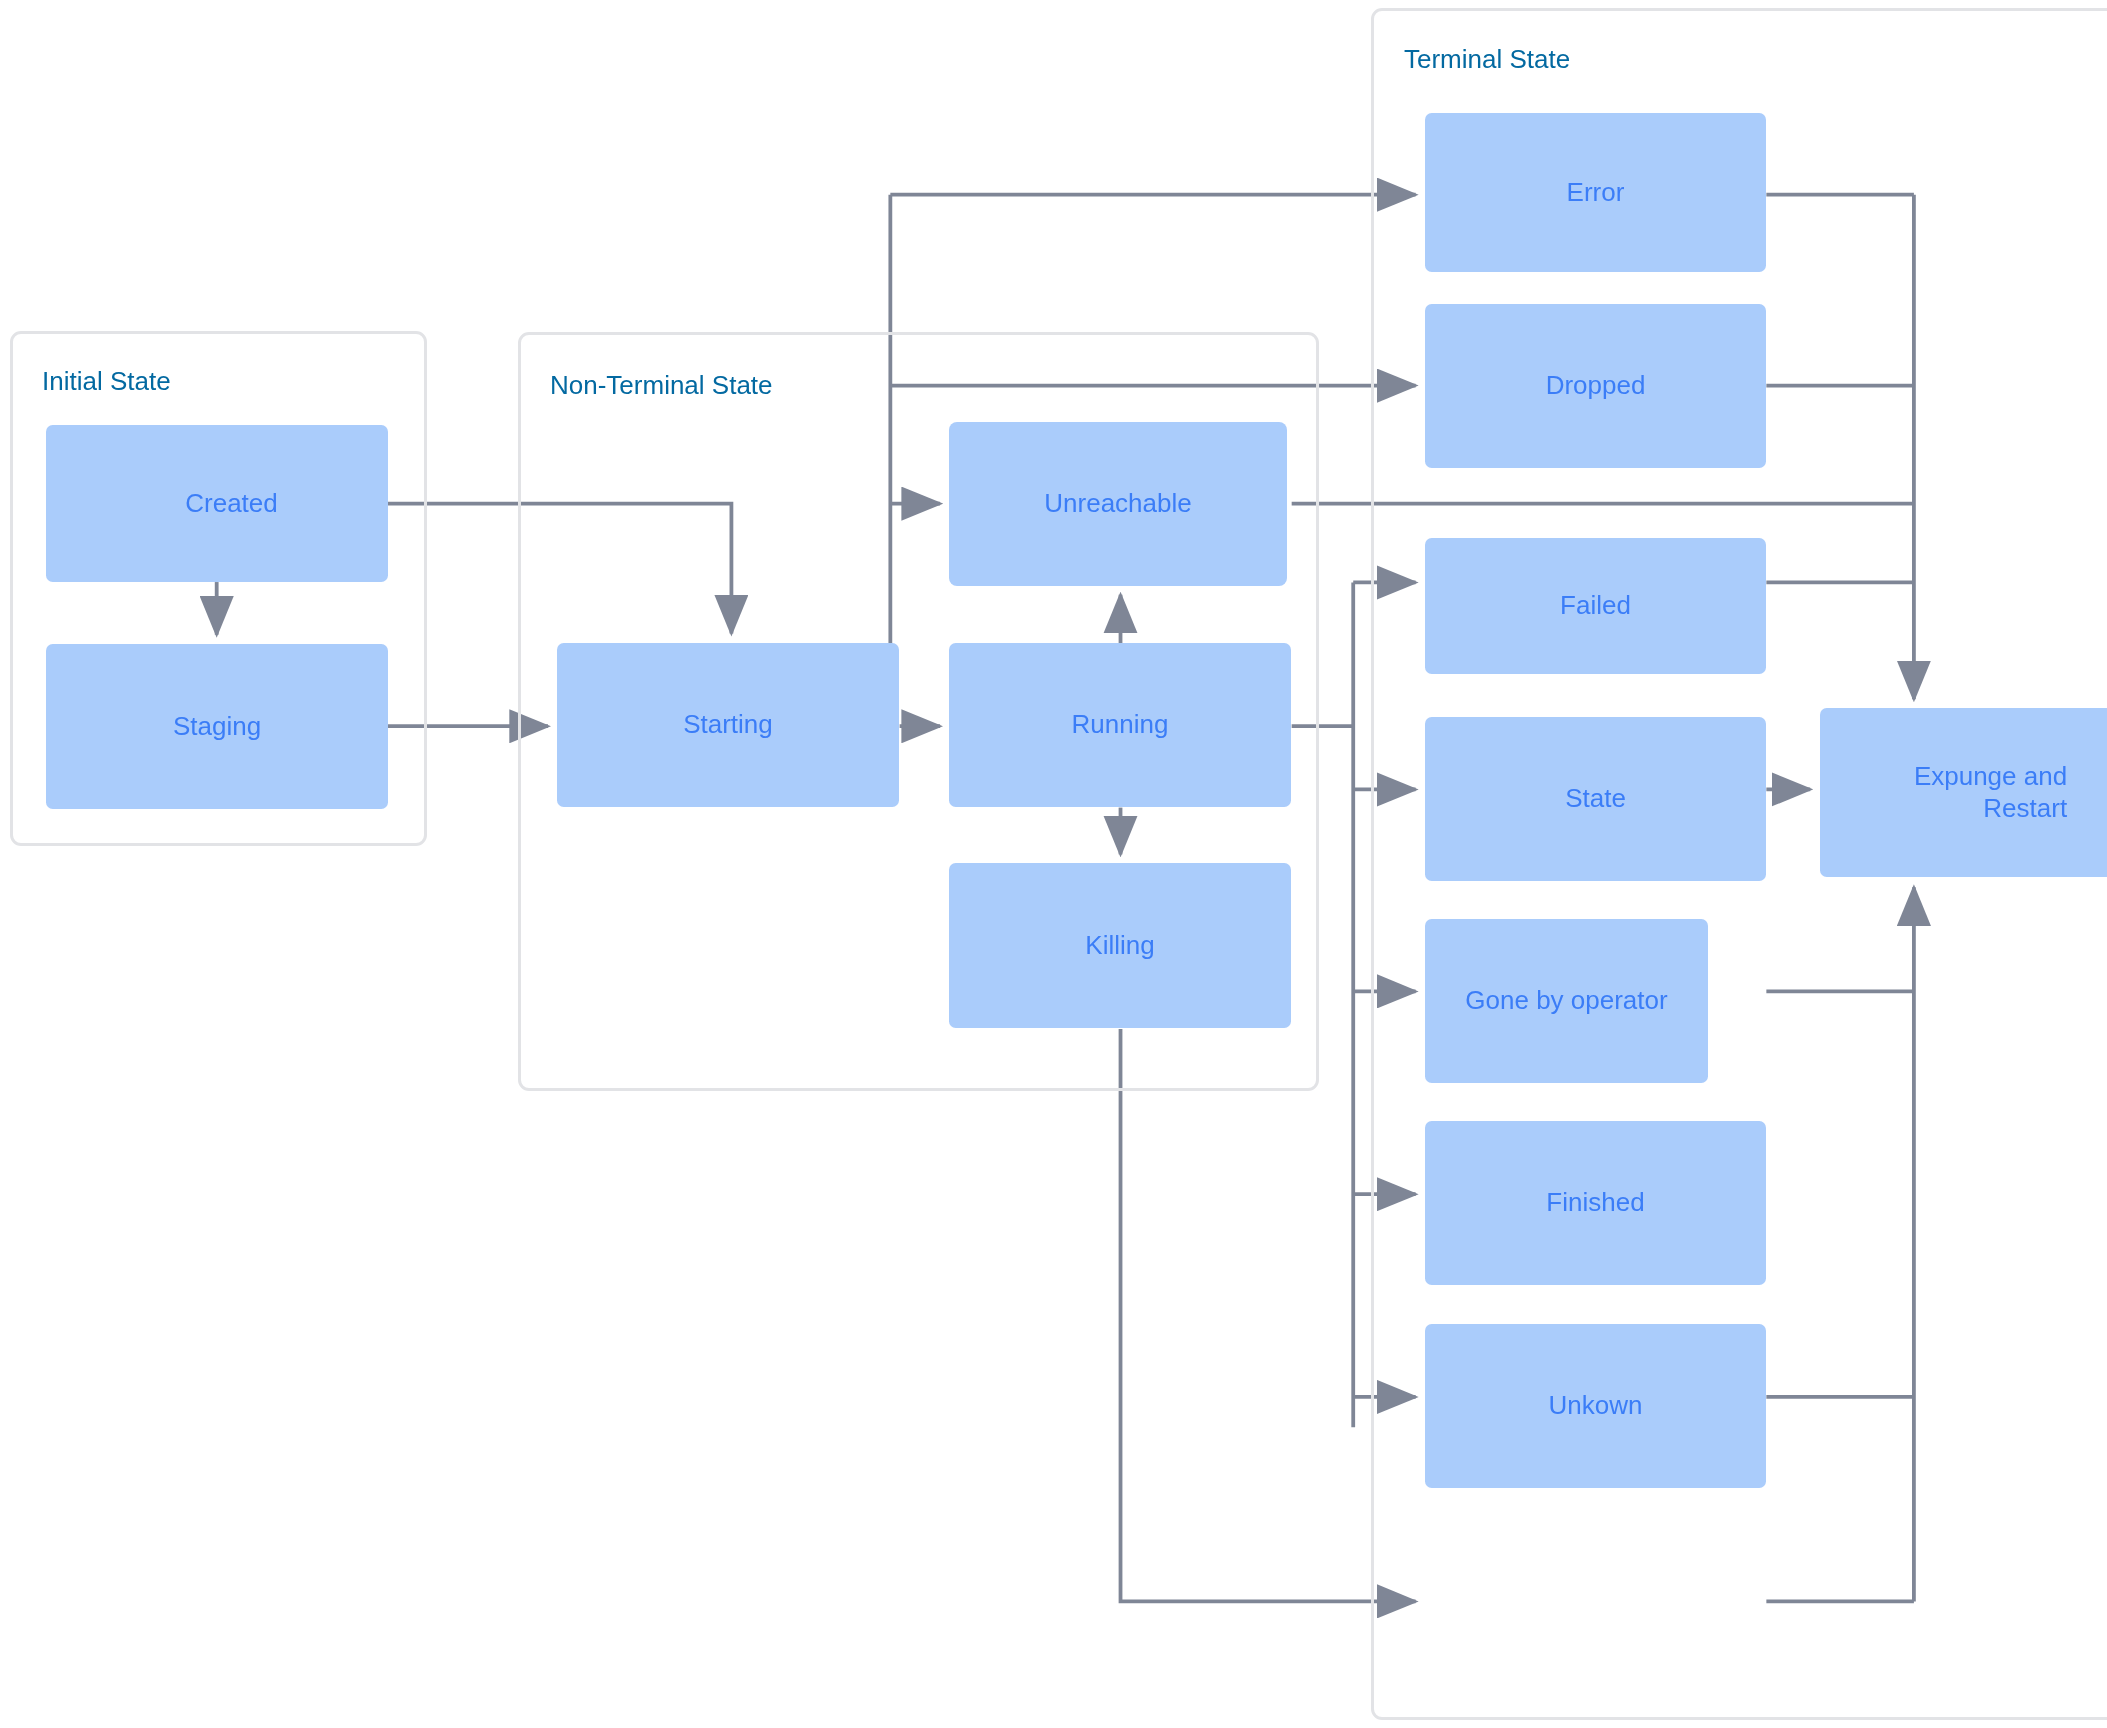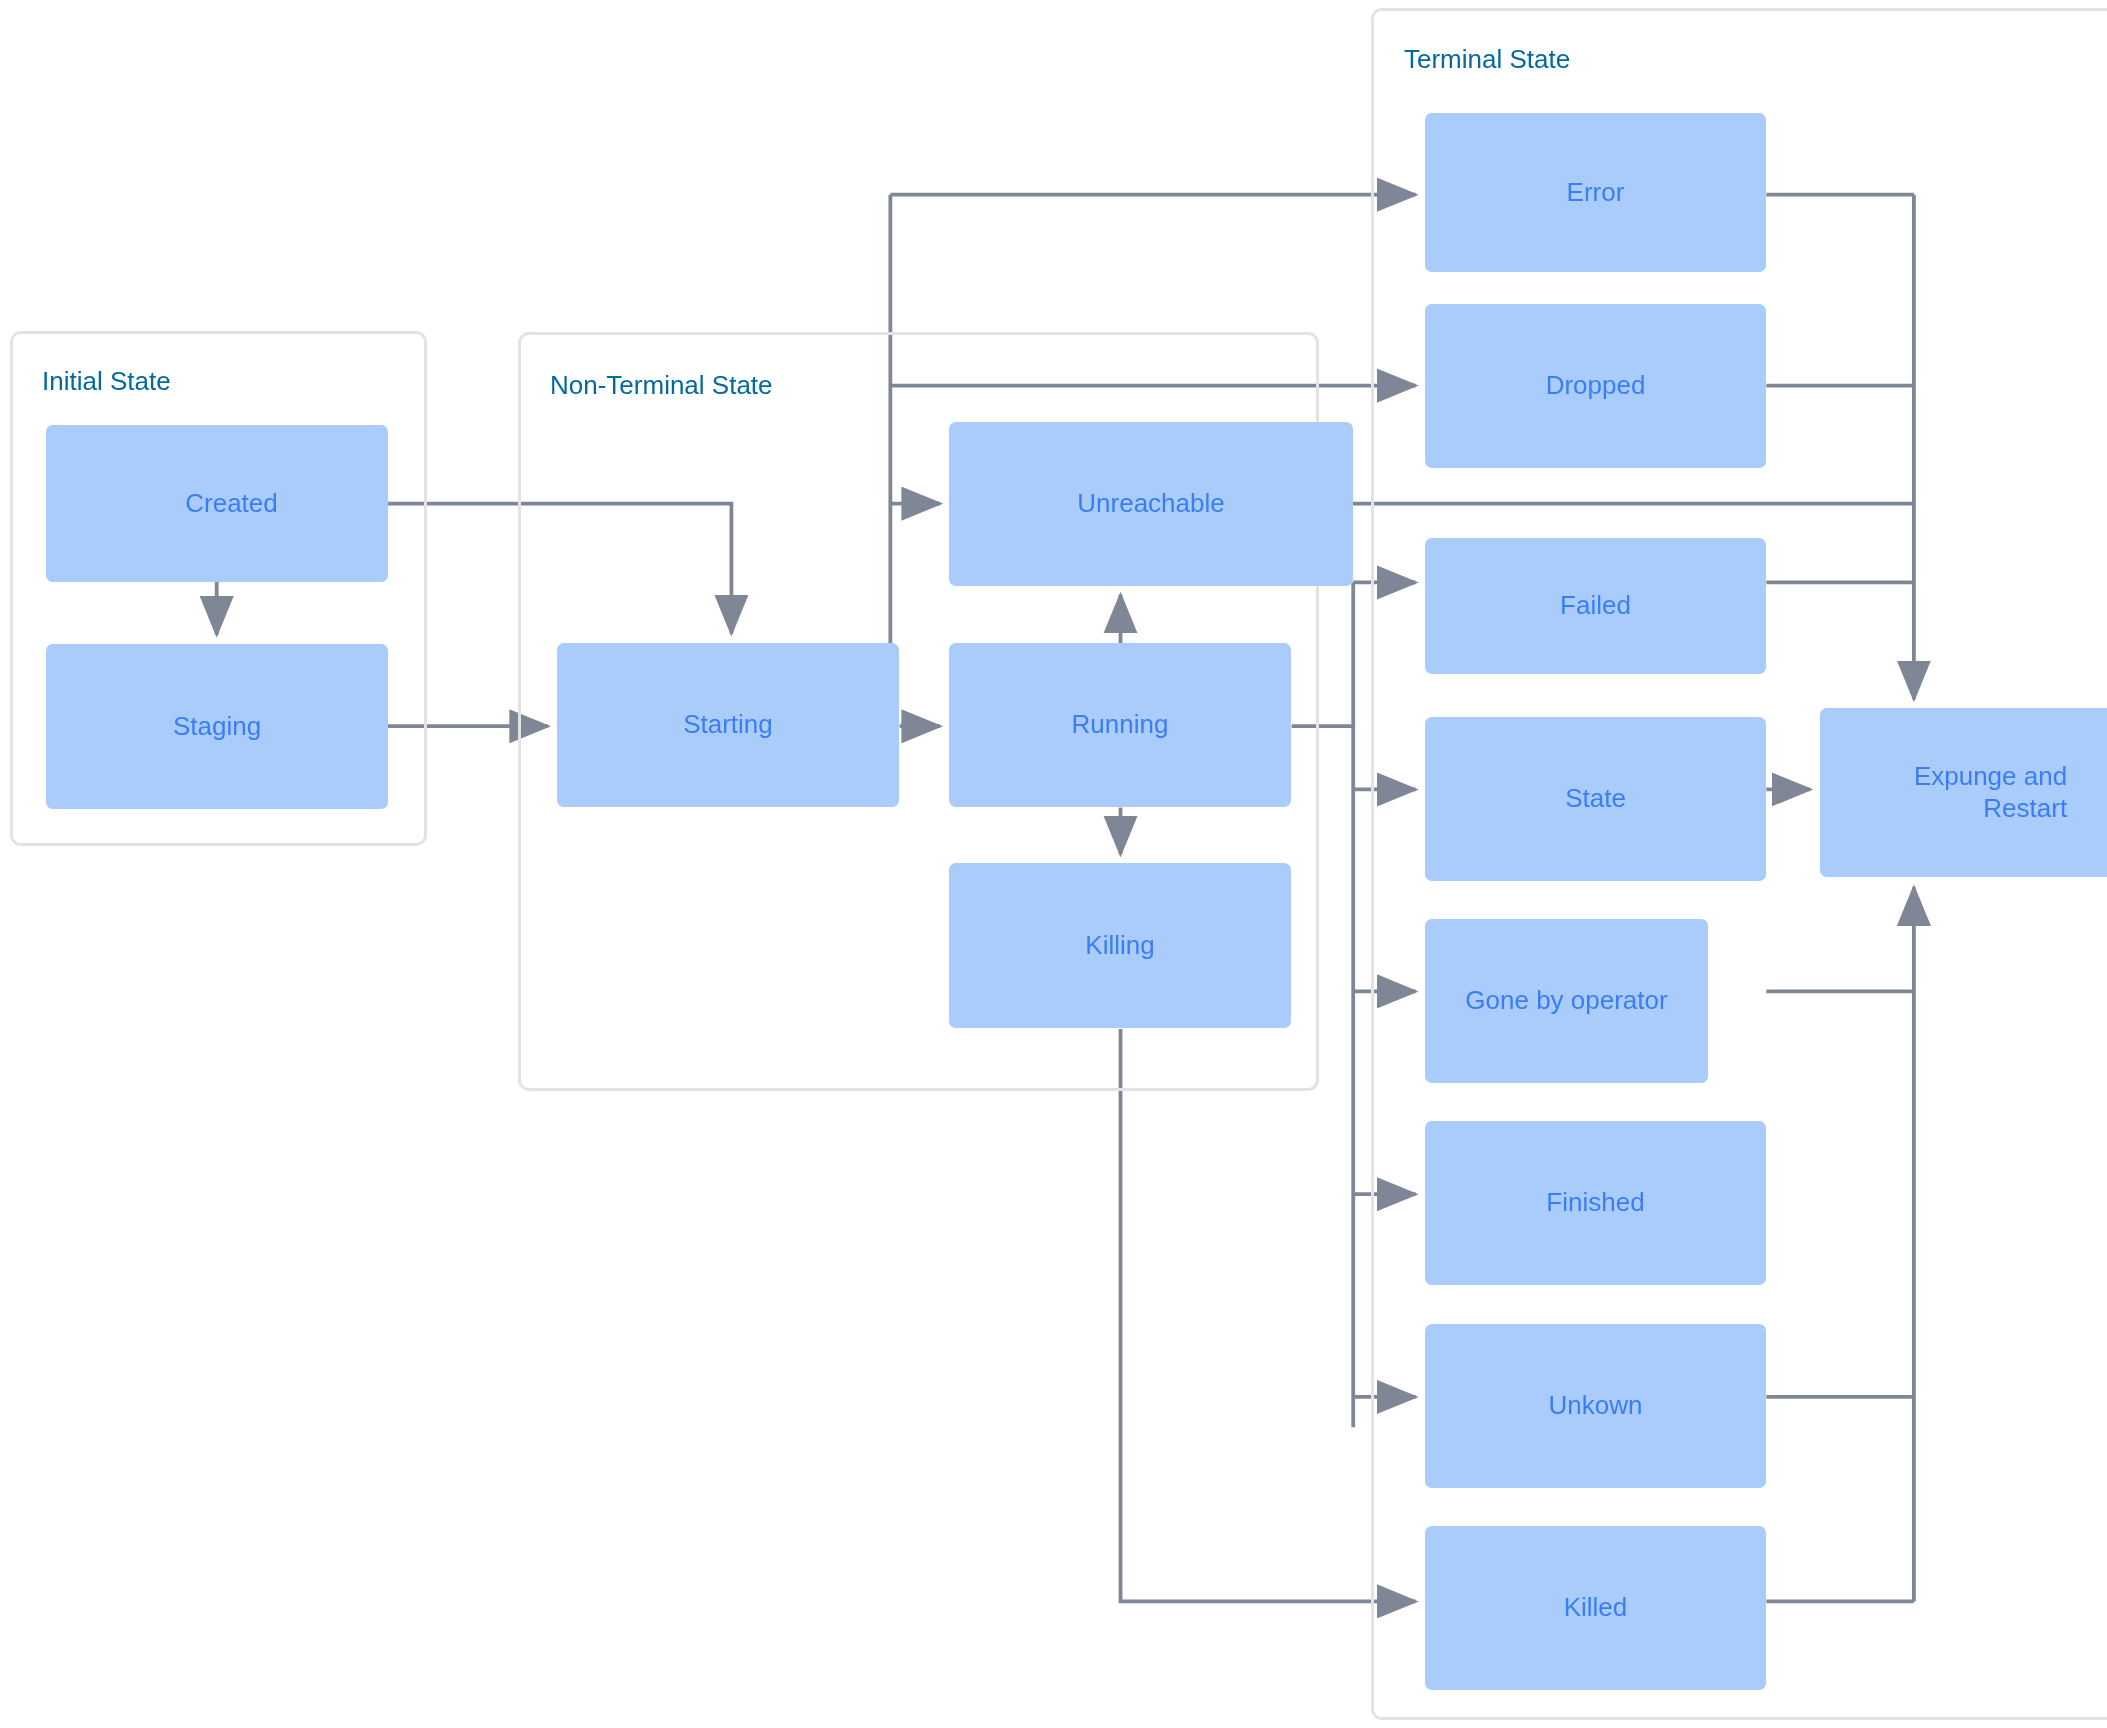--- a/index.html
+++ b/index.html
@@ -129,21 +129,21 @@
   </div>
 
   <div class="node" style="left:46px;  top:644px; width:342px;  height:165px;">
     <span class="node-label">Staging</span>
   </div>
 
   <div class="node" style="left:557px; top:643px; width:342px;  height:164px;">
     <span class="node-label">Starting</span>
   </div>
 
-  <div class="node" style="left:949px; top:422px; width:404px;  height:164px;">
+  <div class="node" style="left:949px; top:422px; width:338px;  height:164px;border-radius:8px;">
     <span class="node-label">Unreachable</span>
   </div>
 
   <div class="node" style="left:949px; top:643px; width:342px;  height:164px;">
     <span class="node-label">Running</span>
   </div>
 
   <div class="node" style="left:949px; top:863px; width:342px;  height:165px;">
     <span class="node-label">Killing</span>
   </div>
@@ -174,18 +174,15 @@
   </div>
 
   <div class="node" style="left:1425px; top:1121px; width:341px;  height:164px;">
     <span class="node-label">Finished</span>
   </div>
 
   <div class="node" style="left:1425px; top:1324px; width:341px;  height:164px;">
     <span class="node-label">Unkown</span>
   </div>
 
-  <div class="node" style="left:1425px; top:1526px; width:341px;  height:164px;">
-    <span class="node-label">Killed</span>
-  </div>
 
 </div>
 
 
 </body></html>

